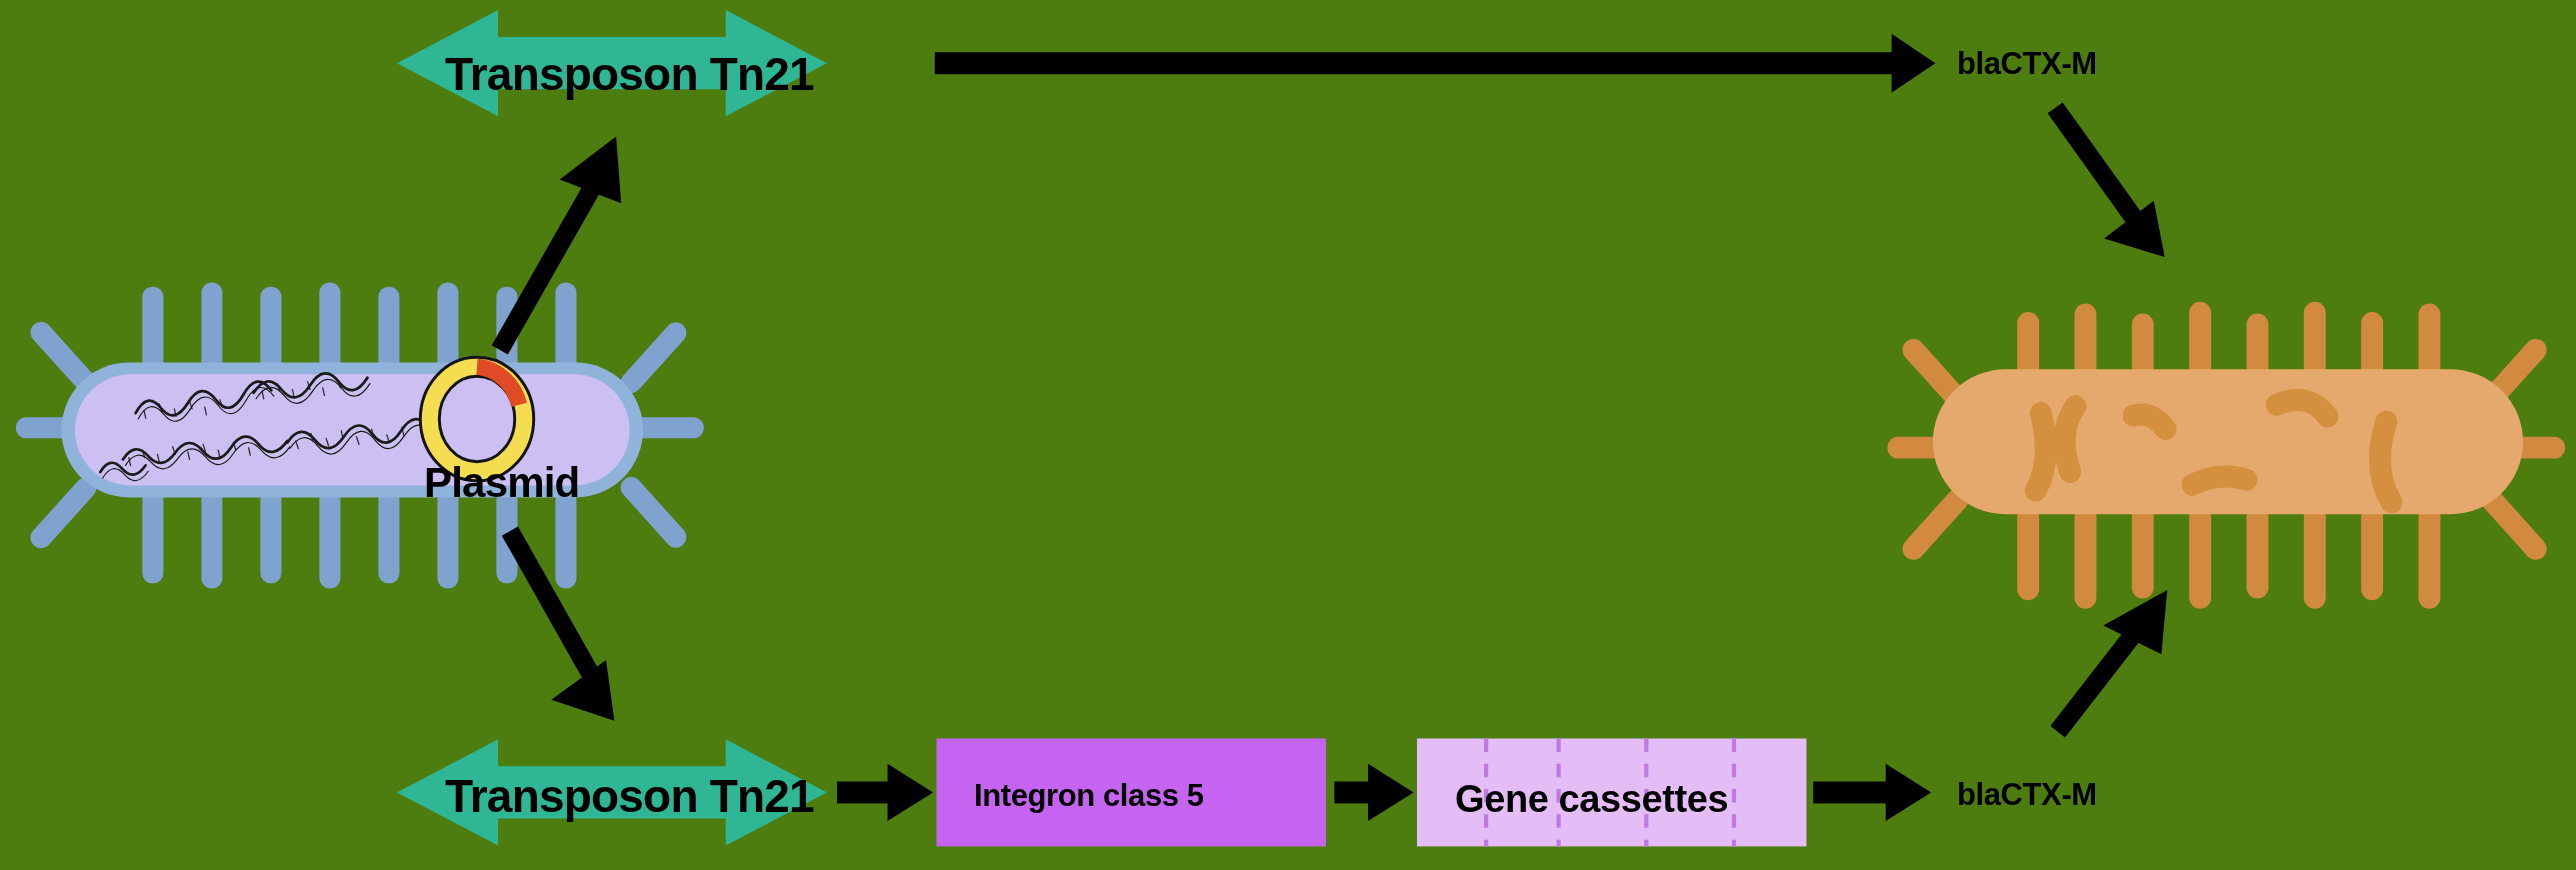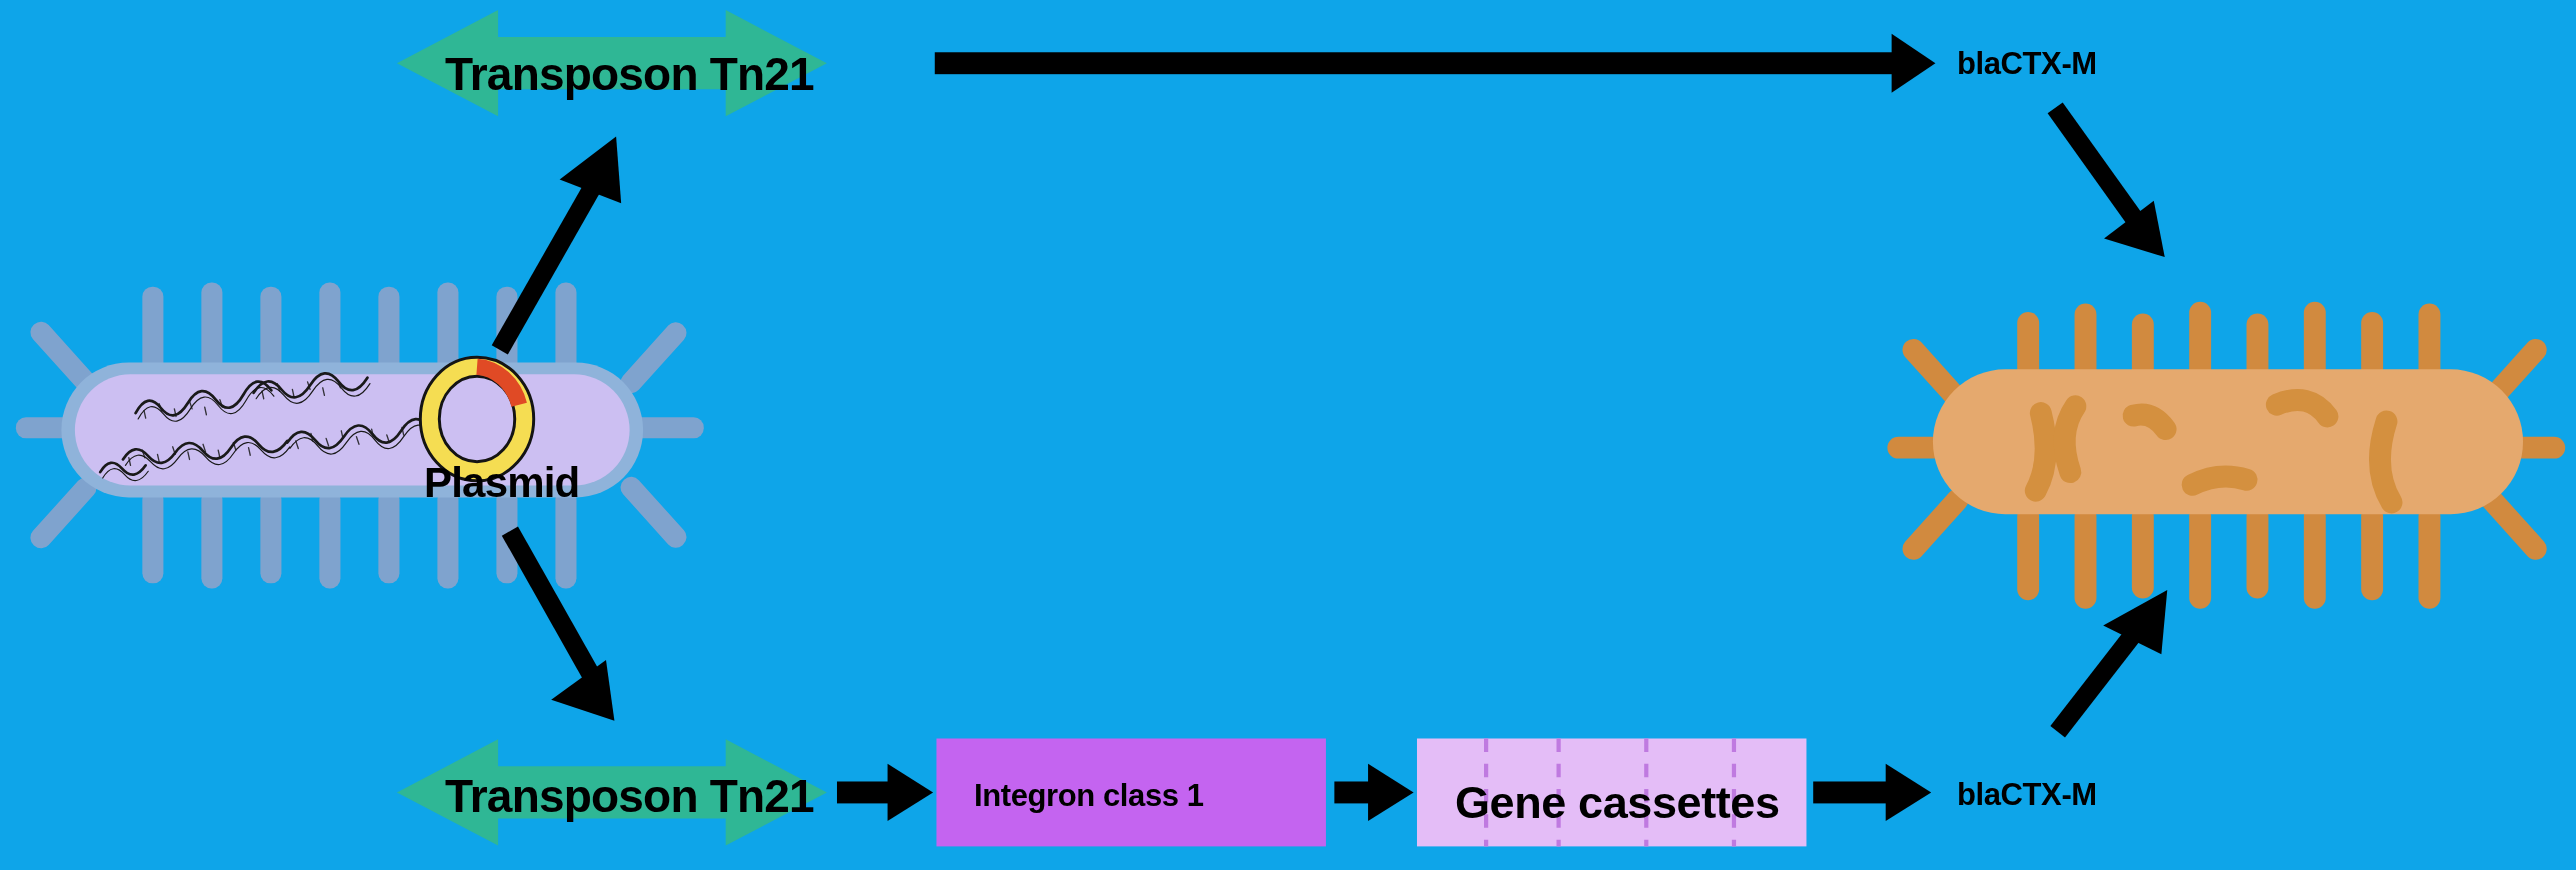--- a/index.html
+++ b/index.html
@@ -6,21 +6,21 @@
   html,body{margin:0;padding:0;background:#ffffff;}
   body{
     font-family:"Liberation Sans", sans-serif;
     width:2576px;height:870px;
     overflow:hidden;
     position:relative;
   }
   #stage{
     position:relative;
     width:2576px;height:870px;
-    background:#0ea5e9;
+    background:#4d7c0f;
     text-decoration:underline;
   }
   #vec{position:absolute;left:0;top:0;width:2576px;height:870px;}
 
   
   .lbl{
     position:absolute;
     font-weight:bold;
     color:#000000;
     white-space:nowrap;
@@ -29,21 +29,21 @@
   }
   .tn-label{
     font-size:46px;
     letter-spacing:-0.8px;
   }
   .box-label{
     font-size:31px;
     letter-spacing:-0.4px;
   }
   .gene-label{
-    font-size:45px;
+    font-size:38px;
   }
   .plasmid-label{
     font-size:42px;
     letter-spacing:-0.8px;
   }
 
   #tn-top-label   { left:445px;  top:51px;  }
   #tn-bottom-label{ left:445px;  top:773px; }
   #integron-label { left:974px; top:780px; }
   #cassettes-label{ left:1455px; top:780px; }
@@ -277,21 +277,21 @@
         <line x1="2440" y1="868" x2="2530" y2="752" stroke="#000" stroke-width="22"></line>
         <path d="M 2570 700 L 2563 776 L 2494 742 Z"></path>
       </g>
     </g>
   </svg>
 
   <div class="lbl tn-label" id="tn-top-label">Transposon Tn21</div>
 
   <div class="lbl tn-label" id="tn-bottom-label">Transposon Tn21</div>
 
-  <div class="lbl box-label" id="integron-label">Integron class 1</div>
+  <div class="lbl box-label" id="integron-label">Integron class 5</div>
 
   <div class="lbl gene-label" id="cassettes-label">Gene cassettes</div>
 
   <div class="lbl box-label" id="bla-top-label">blaCTX-M</div>
 
   <div class="lbl box-label" id="bla-bottom-label">blaCTX-M</div>
 
   <div class="lbl plasmid-label" id="plasmid-label">Plasmid</div>
 
 </div>

